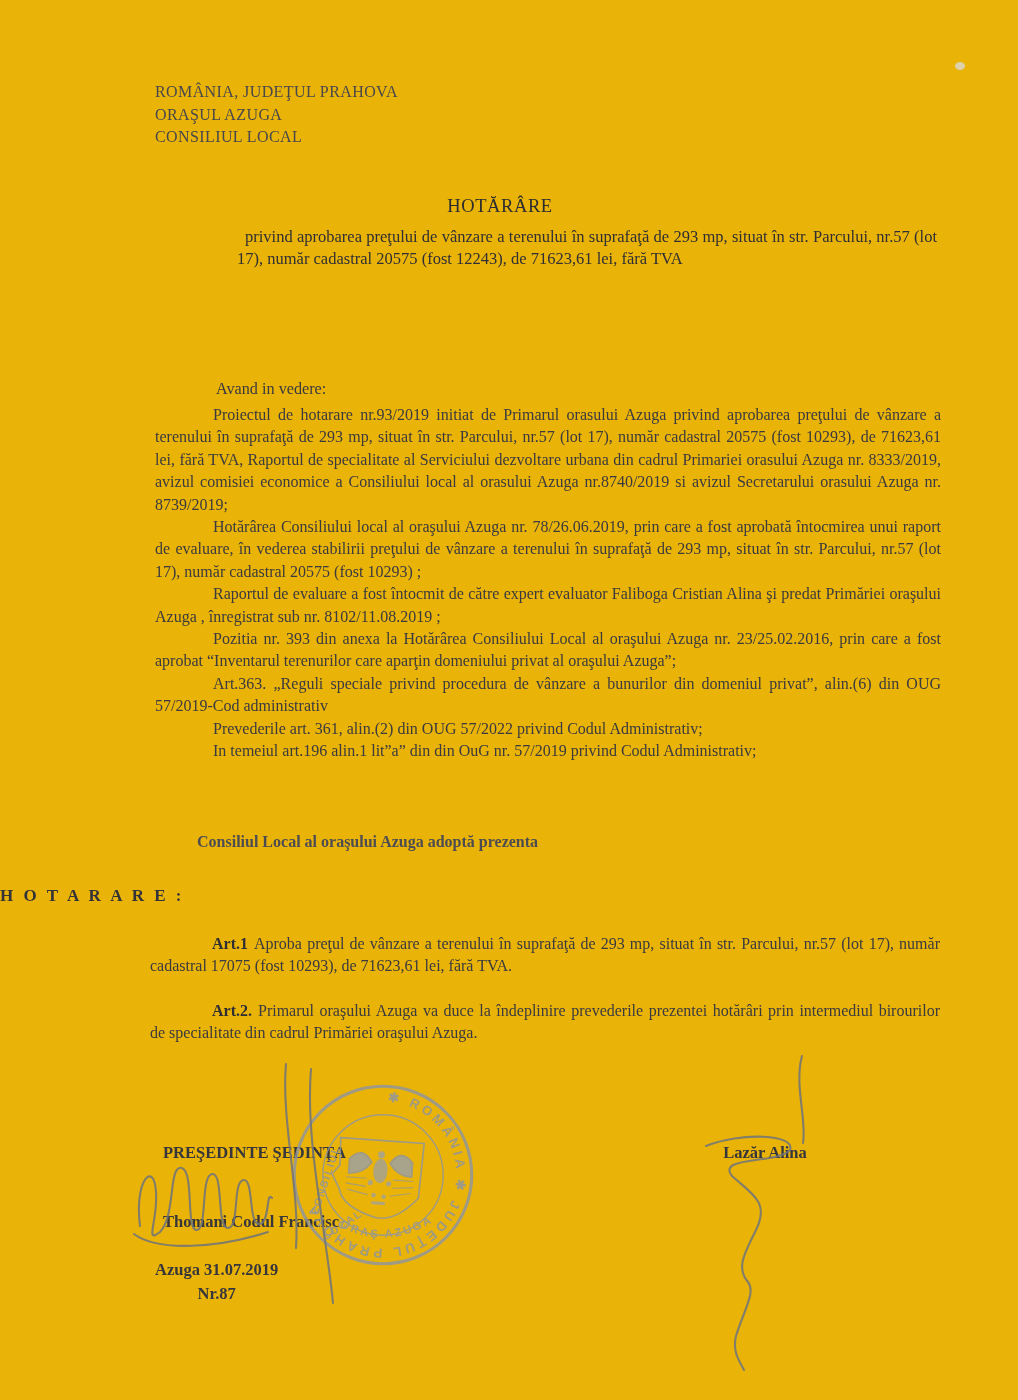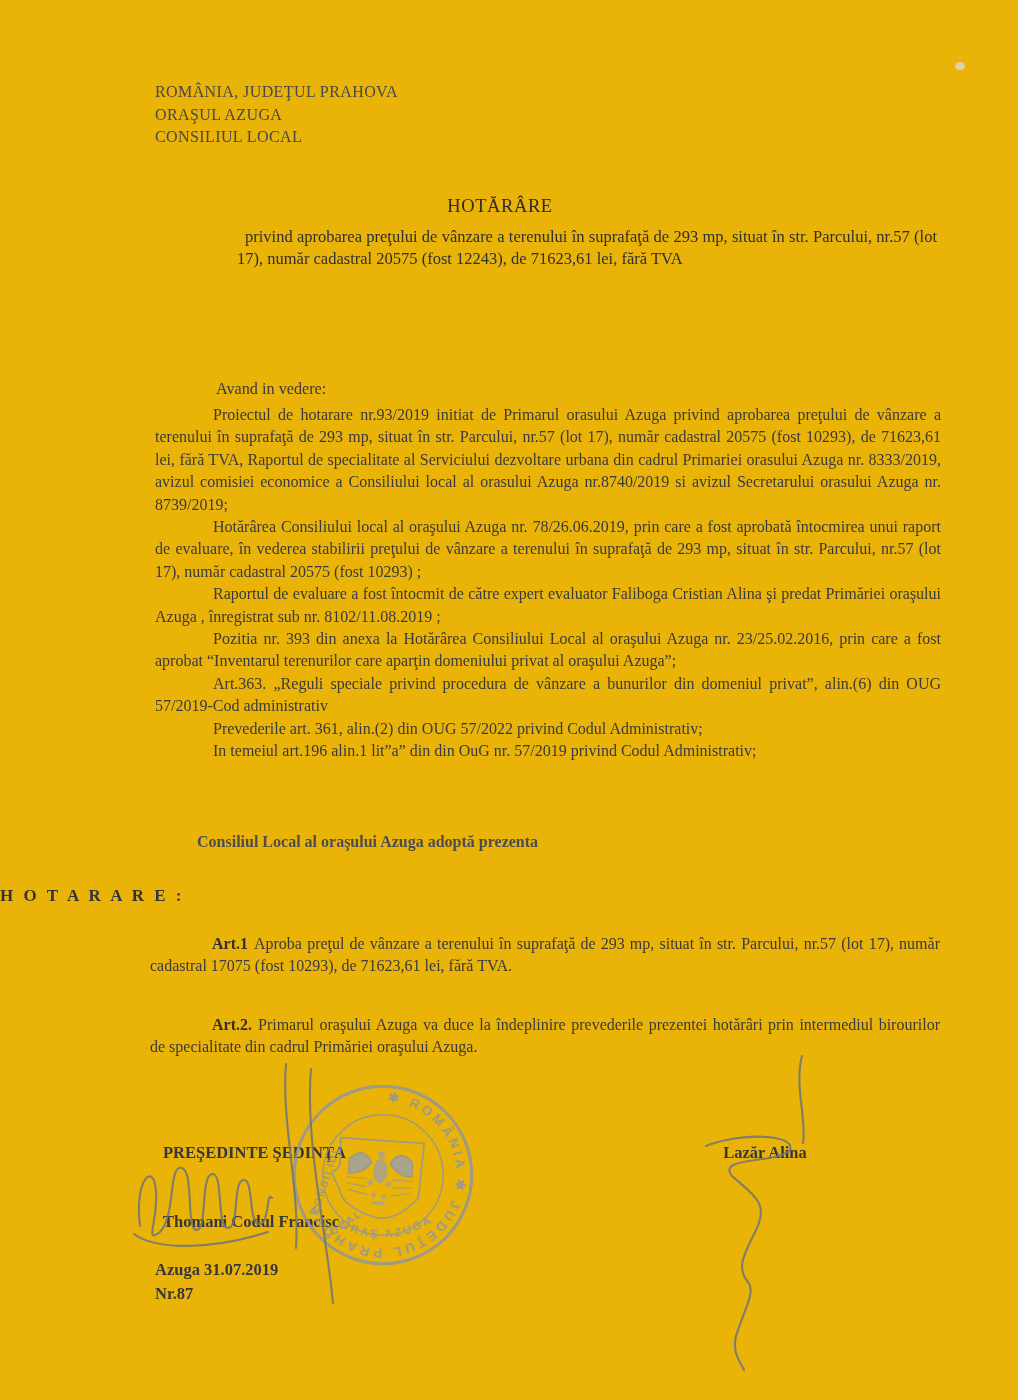--- a/index.html
+++ b/index.html
@@ -16,27 +16,27 @@
   .letterhead{left:155px;top:81px;font-size:16px;line-height:22.5px;letter-spacing:.4px;color:#47474c;}
   .doc-title{left:0;top:196px;width:1000px;text-align:center;font-weight:400;font-size:18.5px;letter-spacing:.6px;color:#2c2c31;}
   .doc-subtitle{left:237px;top:226px;width:700px;text-align:justify;font-size:16.5px;line-height:21.6px;color:#2f2f34;text-indent:8px;}
   .preamble-heading{left:216px;top:380px;font-size:16.2px;color:#3a3a3f;}
   .preamble{left:155px;top:404px;width:786px;text-align:justify;font-size:16px;line-height:22.4px;}
   .preamble p{margin:0;text-indent:58px;}
   .adoption{left:197px;top:833px;font-weight:700;font-size:16px;color:#4c4c52;}
   .decision-heading{left:0;top:886px;width:985px;font-weight:700;font-size:17px;letter-spacing:3px;color:#333338;white-space:pre-wrap;}
   .articles{left:150px;top:933px;width:790px;text-align:justify;font-size:16px;line-height:22.4px;}
   .articles p{margin:0;text-indent:62px;}
-  .articles p + p{margin-top:36px;}
+  .articles p + p{margin-top:22px;}
   .articles .label{font-weight:700;margin-right:6px;color:#2e2e33;}
   .sig{font-weight:700;font-size:16.5px;line-height:23px;color:#36363b;white-space:pre-wrap;}
   .sig-left{left:163px;top:1095px;}
   .sig-right{left:650px;top:1095px;width:300px;}
   .sig-right .name{width:230px;text-align:center;}
-  .footer{left:155px;top:1258px;font-weight:700;font-size:16.5px;line-height:24px;color:#36363b;}
+  .footer{left:155px;top:1258px;font-weight:700;font-size:16.5px;line-height:24px;color:#36363b;text-align:center;}
   .stamp-svg{left:281px;top:1073px;width:204px;height:204px;opacity:.82;z-index:3;}
   .ink-svg{left:100px;top:1040px;width:800px;height:340px;z-index:4;pointer-events:none;}
   .smudge{left:955px;top:62px;width:10px;height:8px;background:#d8d8d4;border-radius:50%;opacity:.8;}
 </style>
 </head>
 <body>
 
 <div class="page">
 
   <div class="abs letterhead">

